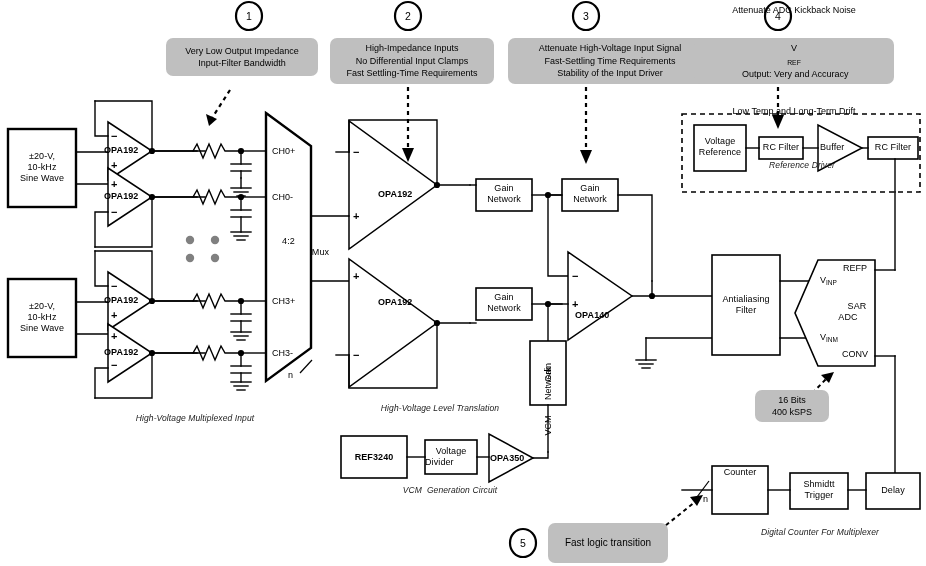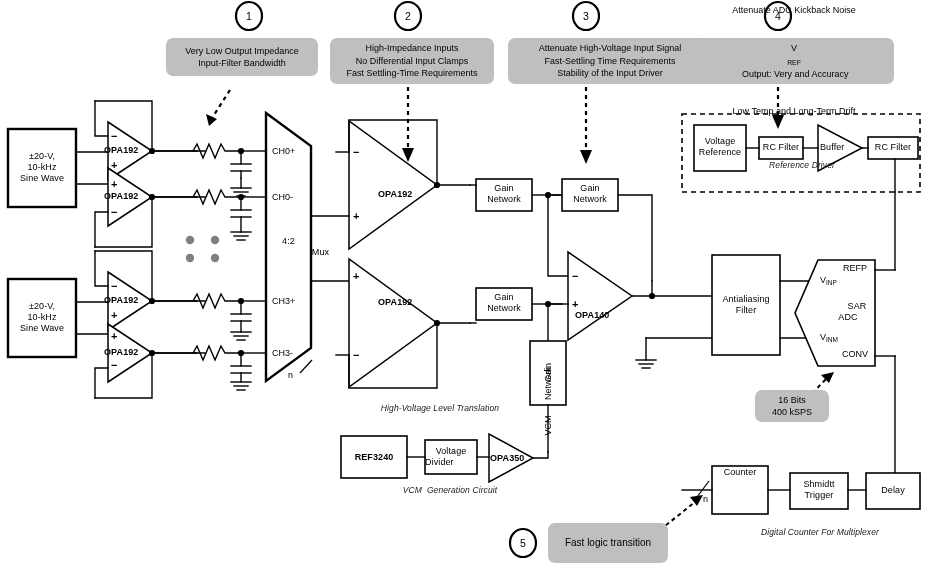--- a/index.html
+++ b/index.html
@@ -458,20 +458,21 @@
   <div class="lbl" style="left:425px; top:446px; width:52px;">Voltage</div>
   <div class="lbl" style="left:425px; top:457px; width:28px;">Divider</div>
   <div class="lbl lbl-bold" style="left:490px; top:453px; width:44px; text-align:left;">OPA350</div>
 
   <div class="lbl" style="left:712px; top:467px; width:56px;">Counter</div>
   <div class="lbl" style="left:790px; top:479px; width:58px;">Shmidtt</div>
   <div class="lbl" style="left:790px; top:490px; width:58px;text-align:center;">Trigger</div>
   <div class="lbl" style="left:866px; top:485px; width:54px;">Delay</div>
   <div class="pin" style="left:703px; top:494px;">n</div>
 
+  <div class="lbl lbl-italic" style="left:80px; top:413px; width:230px;">High-Voltage Multiplexed Input</div>
   <div class="lbl lbl-italic" style="left:340px; top:403px; width:200px;">High-Voltage Level Translation</div>
   <div class="lbl lbl-italic" style="left:350px; top:485px; width:200px;">VCM  Generation Circuit</div>
   <div class="lbl lbl-italic" style="left:720px; top:527px; width:200px;">Digital Counter For Multiplexer</div>
 
   <div class="callout-num" style="left:234px; top:10px;">1</div>
   <div class="callout-num" style="left:393px; top:10px;">2</div>
   <div class="callout-num" style="left:571px; top:10px;">3</div>
   <div class="callout-num" style="left:763px; top:10px;">4</div>
   <div class="callout-num" style="left:508px; top:537px;">5</div>
 

